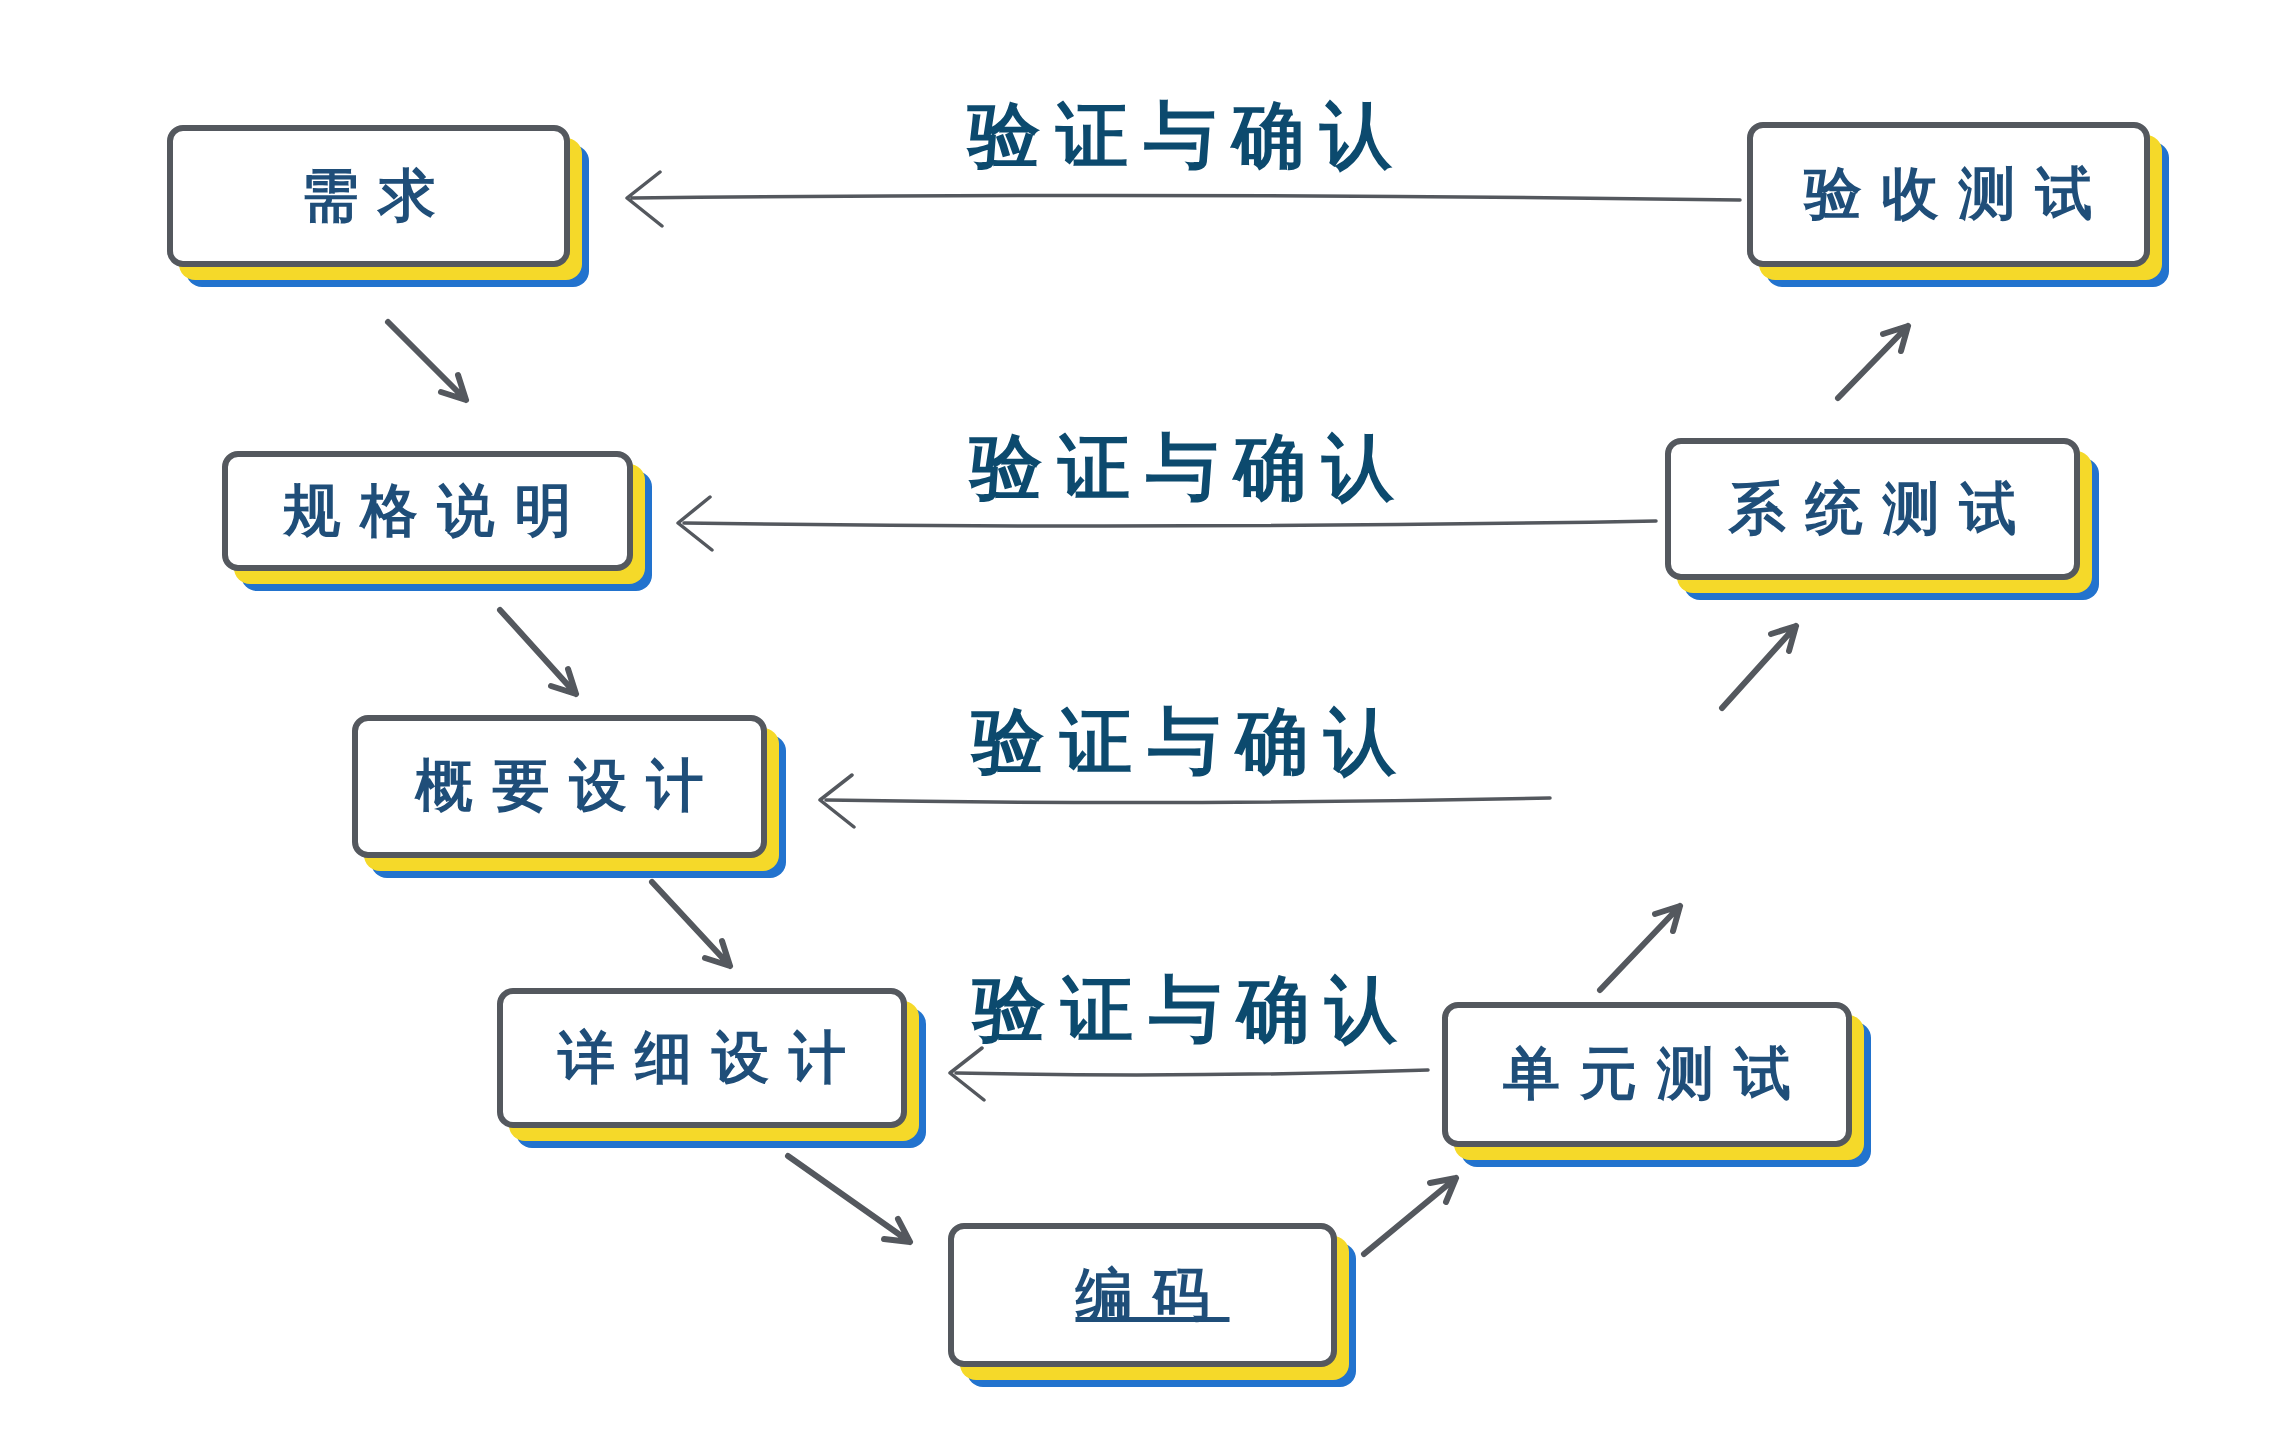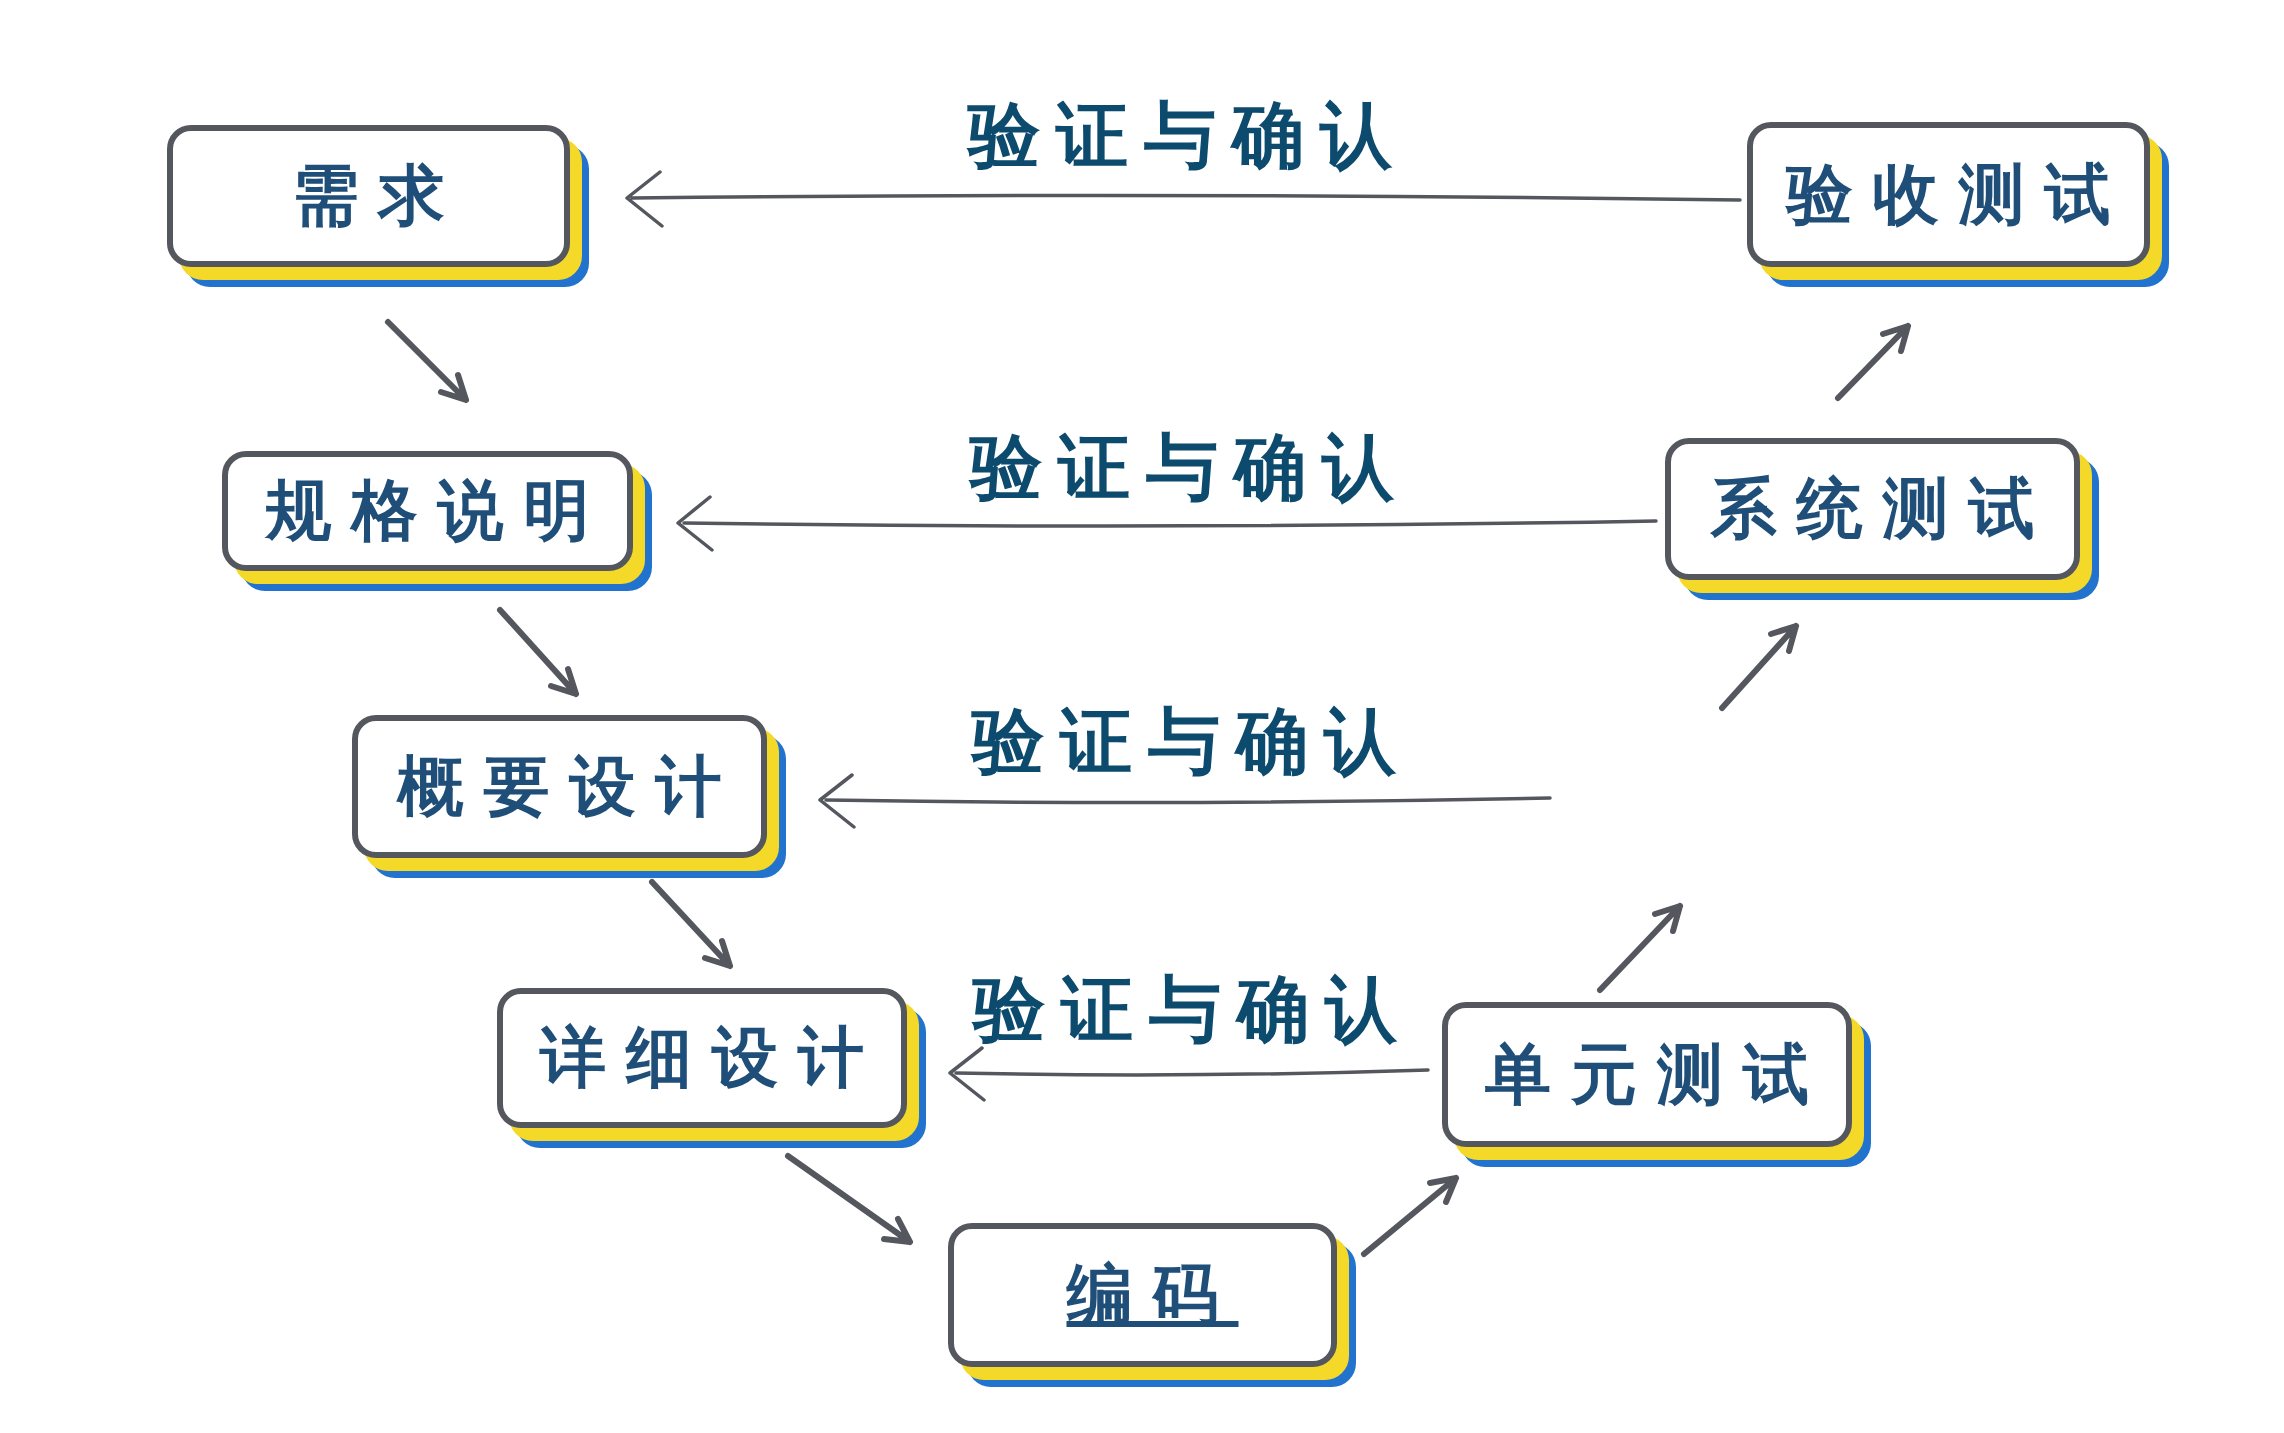--- a/index.html
+++ b/index.html
@@ -12,26 +12,26 @@
   }
   .arrow-layer{position:absolute;left:0;top:0;width:2284px;height:1433px;}
   .arrow-layer path{fill:none;stroke:#54585E;stroke-linecap:round;stroke-linejoin:round;}
   .arrow-layer path.h{stroke-width:3.5;}
   .arrow-layer path.d{stroke-width:6;}
   .node{
     position:absolute;
     box-sizing:border-box;
     background:#ffffff;
     border:6px solid #54585E;
-    border-radius:24px;
+    border-radius:16px;
     box-shadow:12px 13px 0 #F5D929, 19px 20px 0 #2273CE;
     display:flex;align-items:center;justify-content:center;
     color:#1F4E79;
     font-weight:700;
-    font-size:66px;
+    font-size:57px;
     letter-spacing:20px;
     padding-left:20px; 
     white-space:nowrap;
   }
   .vlabel{
     position:absolute;
     transform:translateX(-50%);
     color:#0c4a6e;
     font-weight:700;
     font-size:72px;

